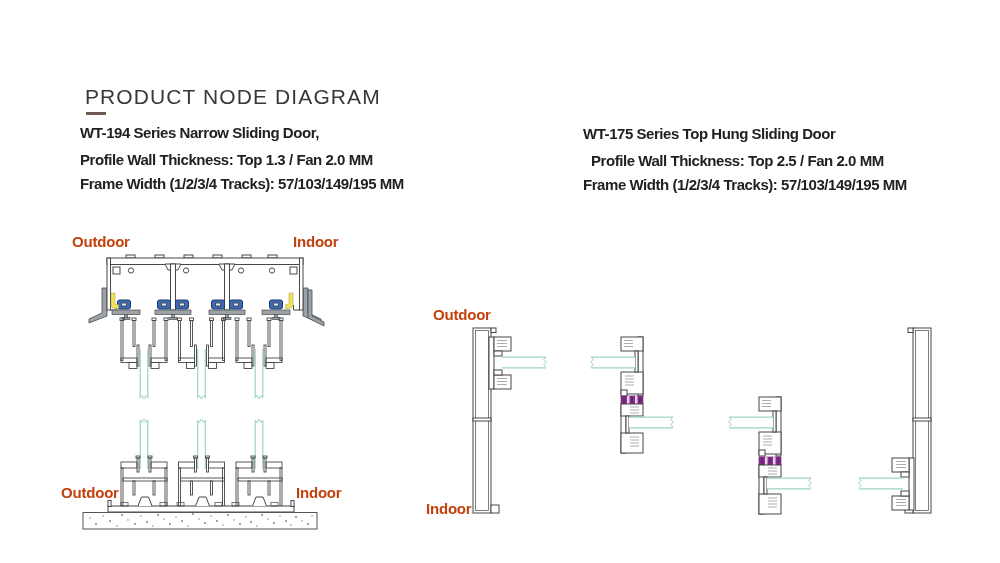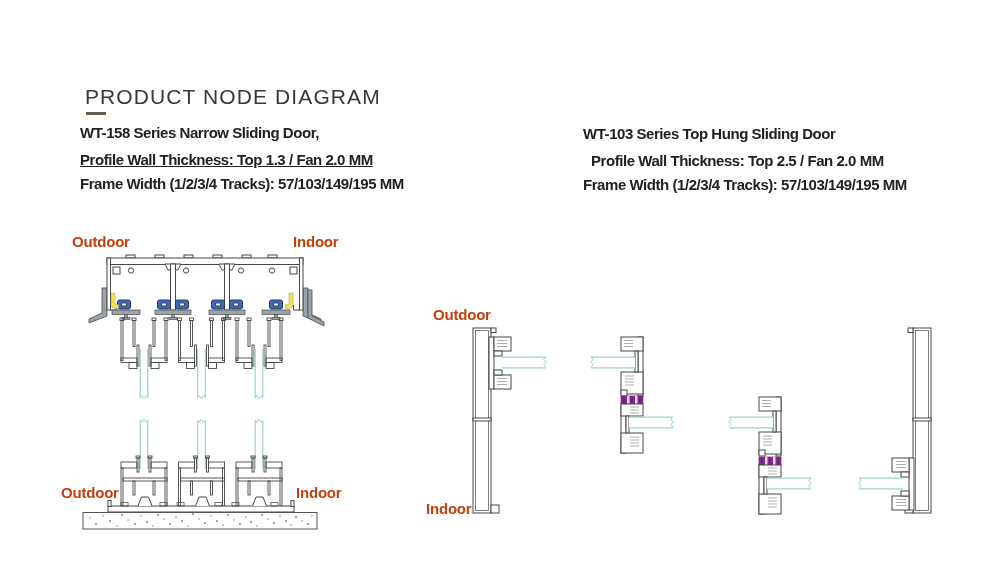--- a/index.html
+++ b/index.html
@@ -15,25 +15,25 @@
   svg.canvas{position:absolute;left:0;top:0;width:1000px;height:563px;}
 </style>
 </head>
 <body>
 
 <div class="page">
 
   <div class="title">PRODUCT NODE DIAGRAM</div>
   <div class="title-underline"></div>
 
-  <div class="pname" style="left:80px;top:124px;">WT-158 Series Narrow Sliding Door,</div>
-  <div class="pspec" style="left:80px;top:151px;text-decoration:underline;">Profile Wall Thickness: Top 1.3 / Fan 2.0 MM</div>
+  <div class="pname" style="left:80px;top:124px;">WT-194 Series Narrow Sliding Door,</div>
+  <div class="pspec" style="left:80px;top:151px;">Profile Wall Thickness: Top 1.3 / Fan 2.0 MM</div>
   <div class="pspec" style="left:80px;top:175px;">Frame Width (1/2/3/4 Tracks): 57/103/149/195 MM</div>
 
-  <div class="pname" style="left:583px;top:125px;">WT-103 Series Top Hung Sliding Door</div>
+  <div class="pname" style="left:583px;top:125px;">WT-175 Series Top Hung Sliding Door</div>
   <div class="pspec" style="left:583px;top:152px;margin-left:8px;">Profile Wall Thickness: Top 2.5 / Fan 2.0 MM</div>
   <div class="pspec" style="left:583px;top:176px;">Frame Width (1/2/3/4 Tracks): 57/103/149/195 MM</div>
 
   <svg class="canvas" viewBox="0 0 1000 563">
     <defs>
       <g id="roller">
         <rect x="0" y="0" width="13" height="9" rx="2" fill="#3e68b8" stroke="#1e3a66" stroke-width="1"></rect>
         <rect x="4" y="3" width="5" height="3" fill="#ffffff" opacity="0.9"></rect>
       </g>
       <g id="yclip">

